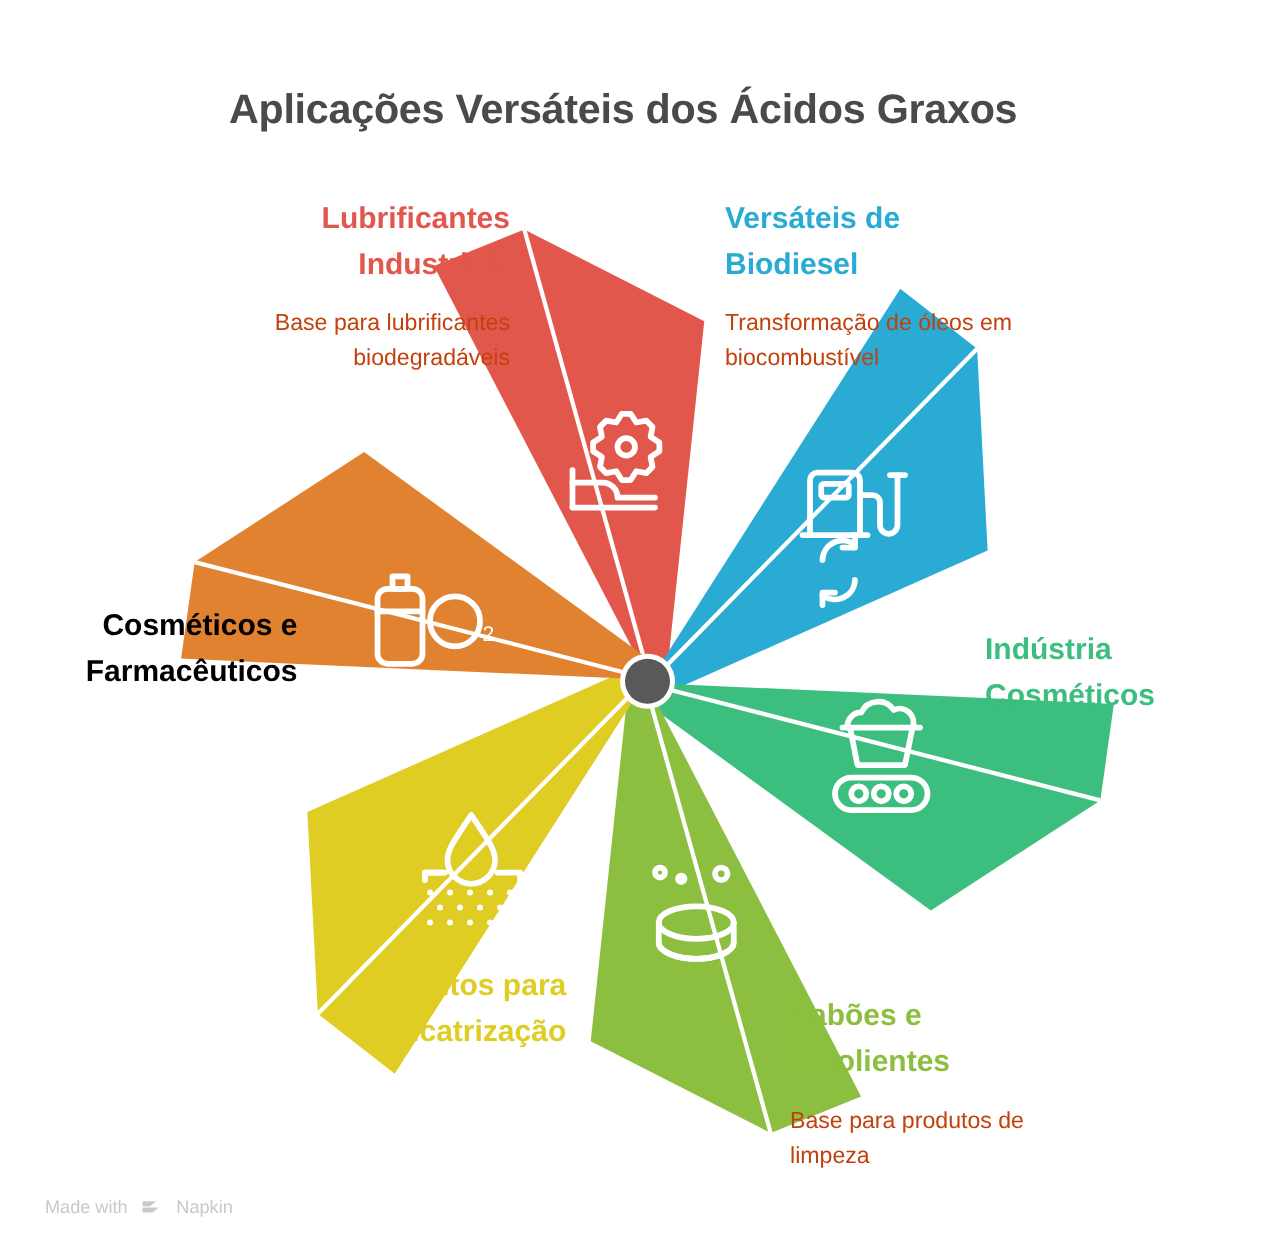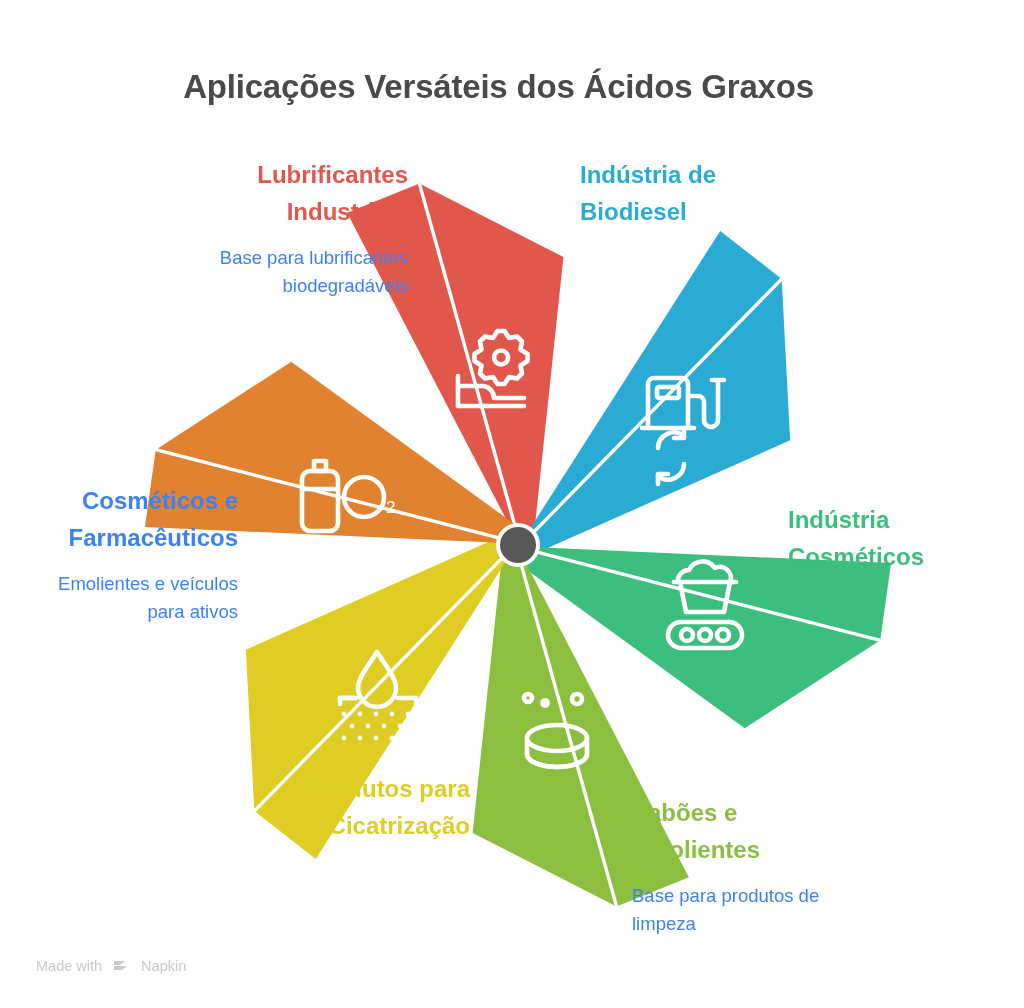--- a/index.html
+++ b/index.html
@@ -41,32 +41,32 @@
   .label-title {
     font-size: 24px;
     font-weight: bold;
     line-height: 1.55;
     margin: 0;
   }
   .label-desc {
     font-size: 18.5px;
     font-weight: normal;
     line-height: 1.5;
-    color: #3b82f6;
+    color: #c2410c;
     margin: 14px 0 0 0;
   }
   .align-right { text-align: right; }
   .align-left  { text-align: left; }
 
   
   #label-lubrificantes { left: 196px; top: 156px; width: 212px; }
   #label-biodiesel     { left: 580px; top: 156px; width: 232px; }
   #label-alimenticia   { left: 788px; top: 462px; width: 226px; }
   #label-saboes        { left: 632px; top: 770px; width: 230px; }
-  #label-cicatrizacao  { left: 236px; top: 770px; width: 234px; }
+  #label-cicatrizacao  { left: 219px; top: 770px; width: 234px; }
   #label-cosmeticos    { left: 22px;  top: 482px; width: 216px; }
 
   #footer {
     position: absolute;
     left: 36px;
     top: 958px;
     display: flex;
     align-items: center;
     gap: 11px;
     color: #c9c9c9;
@@ -222,23 +222,24 @@
 <div class="label-block align-right" id="label-lubrificantes">
   <div class="label-title" style="color:#E2574C;">
     <span>Lubrificantes</span><br>
     <span>Industriais</span>
   </div>
   <p class="label-desc">Base para lubrificantes biodegradáveis</p>
 </div>
 
 <div class="label-block align-left" id="label-biodiesel">
   <div class="label-title" style="color:#29ABD4;">
-    <span>Indústria de</span><br>
+    <span>Versáteis de</span><br>
     <span>Biodiesel</span>
   </div>
+  <p class="label-desc">Transformação de óleos em biocombustível</p>
 </div>
 
 <div class="label-block align-left" id="label-alimenticia">
   <div class="label-title" style="color:#3CBE7E;margin-top:39px;">
     <span>Indústria</span><br>
     <span>Cosméticos</span>
   </div>
 </div>
 
 <div class="label-block align-left" id="label-saboes">
@@ -250,25 +251,24 @@
 </div>
 
 <div class="label-block align-right" id="label-cicatrizacao">
   <div class="label-title" style="color:#DFCD24;">
     <span>Produtos para</span><br>
     <span>Cicatrização</span>
   </div>
 </div>
 
 <div class="label-block align-right" id="label-cosmeticos">
-  <div class="label-title" style="color:#3b82f6;">
+  <div class="label-title" style="color:#000000;">
     <span>Cosméticos e</span><br>
     <span>Farmacêuticos</span>
   </div>
-  <p class="label-desc">Emolientes e veículos para ativos</p>
 </div>
 
 <div id="footer">
   <span>Made with</span>
   <span>
     <svg width="17" height="15" viewBox="0 0 17 15">
       <path d="M1,2 L12,2 L7,6 L1,6 Z" fill="#c9c9c9"></path>
       <path d="M1,7 L14,7 L9,11 L1,11 Z" fill="#c9c9c9"></path>
       <path d="M15,1 L15,13" stroke="#c9c9c9" stroke-width="0"></path>
     </svg>

